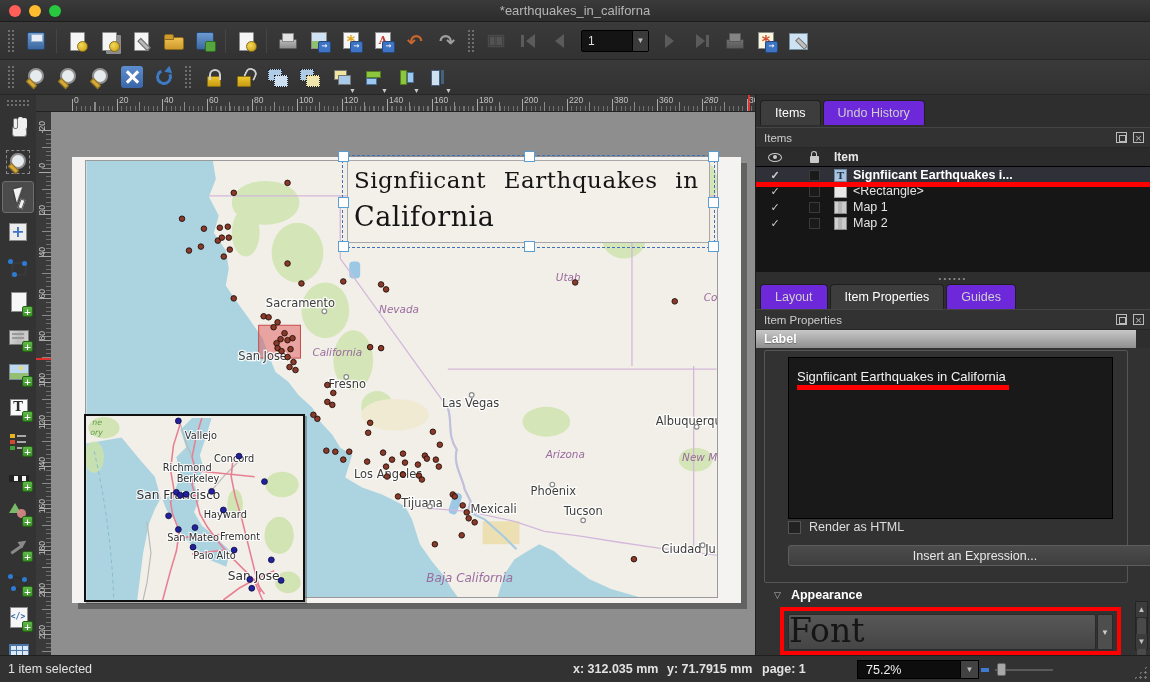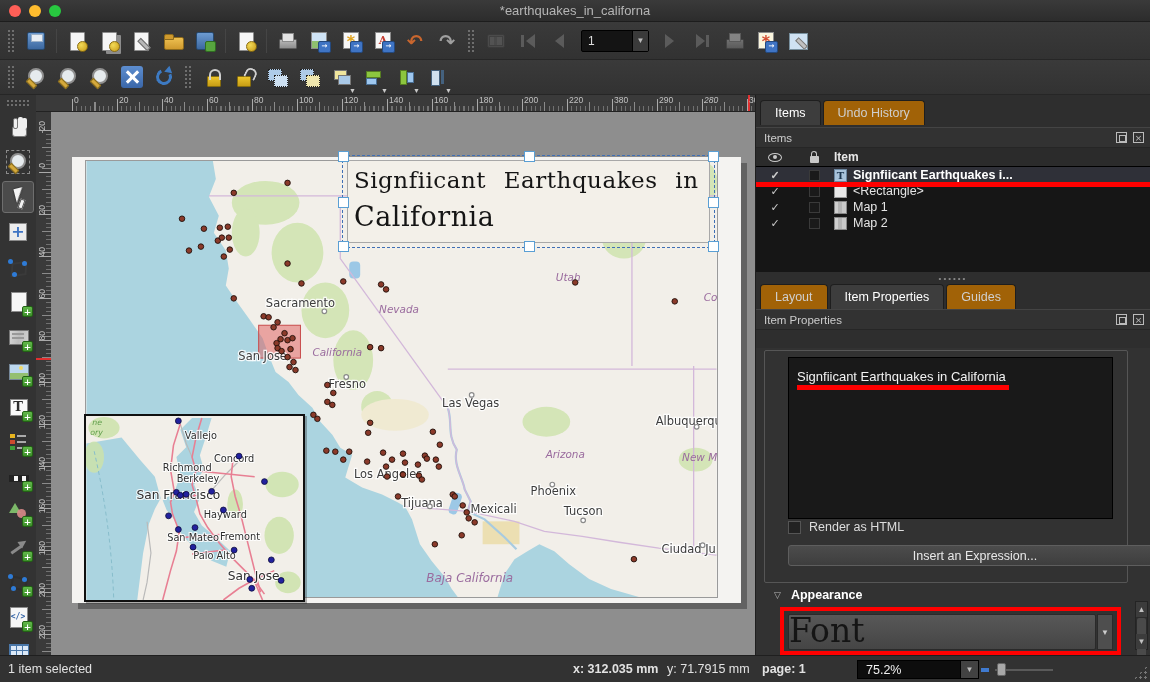--- a/index.html
+++ b/index.html
@@ -147,21 +147,21 @@
   .grlab{font:italic 8px "DejaVu Sans",sans-serif;fill:#5f9e4a}
   .stborder{fill:none;stroke:#d3b8da;stroke-width:1.3}
   .river{fill:none;stroke:#a8cbe0;stroke-width:2.2}
   .rroad{fill:none;stroke:#e87f93;stroke-width:1.6}
   .groad{fill:none;stroke:#b9b9b9;stroke-width:1.2}
   .dashb{fill:none;stroke:#86bccb;stroke-width:1;stroke-dasharray:4 3}
 
   
   #rightpanel{position:absolute;left:755px;top:95px;width:395px;bottom:27px;background:#2e2e2e;border-left:1px solid #1f1f1f}
   .rptabs{position:absolute;left:4px;display:flex;gap:2px}
-  .tab{padding:5px 14px;background:#a16207;color:#cfcfcf;border:1px solid #1e1e1e;border-bottom:none;border-radius:4px 4px 0 0;font-size:12.5px}
+  .tab{padding:5px 14px;background:#6d28d9;color:#cfcfcf;border:1px solid #1e1e1e;border-bottom:none;border-radius:4px 4px 0 0;font-size:12.5px}
   .tab.active{background:#3d3d3d;color:#fff}
   .panelbar{position:absolute;left:0;right:0;height:21px;background:#323232;border-top:1px solid #444;border-bottom:1px solid #262626;font-size:11.5px;color:#ccc;line-height:20px;padding-left:8px}
   .pbicons{position:absolute;right:6px;top:4px;display:flex;gap:6px}
   .pfloat{width:11px;height:11px;border:1px solid #bbb;position:relative}
   .pfloat::after{content:'';position:absolute;left:2px;top:2px;width:5px;height:5px;border:1px solid #bbb}
   .pclose{width:11px;height:11px;border:1px solid #bbb;color:#bbb;font:9px/10px "DejaVu Sans",sans-serif;text-align:center}
   .pclose::after{content:'×'}
   #items-tree{position:absolute;left:0;right:0;top:53px;height:124px;background:#161616}
   .ithead{display:flex;height:19px;background:#2b2b2b;border-bottom:1px solid #000;align-items:center;font-size:12px;color:#e8e8e8;font-weight:bold}
   .c1{width:38px;display:flex;justify-content:center;align-items:center}
@@ -428,21 +428,21 @@
       <span class="rlab" style="left: 383px;">160</span>
       <span class="rtickh" style="left: 381px;"></span>
       <span class="rlab" style="left: 428px;">180</span>
       <span class="rtickh" style="left: 426px;"></span>
       <span class="rlab" style="left: 473px;">200</span>
       <span class="rtickh" style="left: 471px;"></span>
       <span class="rlab" style="left: 518px;">220</span>
       <span class="rtickh" style="left: 516px;"></span>
       <span class="rlab" style="left: 563px;">380</span>
       <span class="rtickh" style="left: 561px;"></span>
-      <span class="rlab" style="left: 608px;">290</span>
+      <span class="rlab" style="left: 608px;">360</span>
       <span class="rtickh" style="left: 606px;"></span>
       <span class="rlab" style="left: 653px; font-style: italic;">280</span>
       <span class="rtickh" style="left: 651px;"></span>
       <span class="rlab" style="left: 698px;">300</span>
       <span class="rtickh" style="left: 696px;"></span>
     </div>
   <div id="vruler">
       <span class="vmark"></span>
       <span class="rlab rrot" style="top: 9px;">-20</span>
       <span class="rtickv" style="top: 18px;"></span>
@@ -752,20 +752,21 @@
       <span class="tab active">Item Properties</span>
       <span class="tab">Guides</span>
     </div>
     <div class="panelbar" style="top:214px">
       <span>Item Properties</span>
       <span class="pbicons">
           <span class="pfloat"></span>
           <span class="pclose"></span>
         </span>
     </div>
+    <div id="labelbar">Label</div>
     <div id="propcontent">
       <div id="groupbox"></div>
       <div id="labeltext">
         <span>Signfiicant Earthquakes in California</span>
         <span class="ann" style="left:8px;top:27px;width:212px;height:5px"></span>
       </div>
       <div id="chkrow">
         <span class="chkbox"></span>
         <span>Render as HTML</span>
       </div>
@@ -783,21 +784,21 @@
         <span class="sarrow" style="top:0">▲</span>
         <span class="sthumb"></span>
         <span class="sarrow" style="bottom:0">▼</span>
       </div>
     </div>
   </div>
 
   <div id="statusbar">
     <span class="sl" style="left:8px">1 item selected</span>
     <span class="sl" style="left:573px;font-weight:bold">x: 312.035 mm</span>
-    <span class="sl" style="left:667px;font-weight:normal">y: 71.7915 mm</span>
+    <span class="sl" style="left:667px;font-weight:bold">y: 71.7915 mm</span>
     <span class="sl" style="left:762px;font-weight:bold">page: 1</span>
     <span id="zoomcombo">
       <span>75.2%</span>
       <span class="za">▼</span>
     </span>
     <span id="zslider">
       <span class="fill"></span>
       <span class="handle"></span>
     </span>
     <span id="cgrip"></span>

